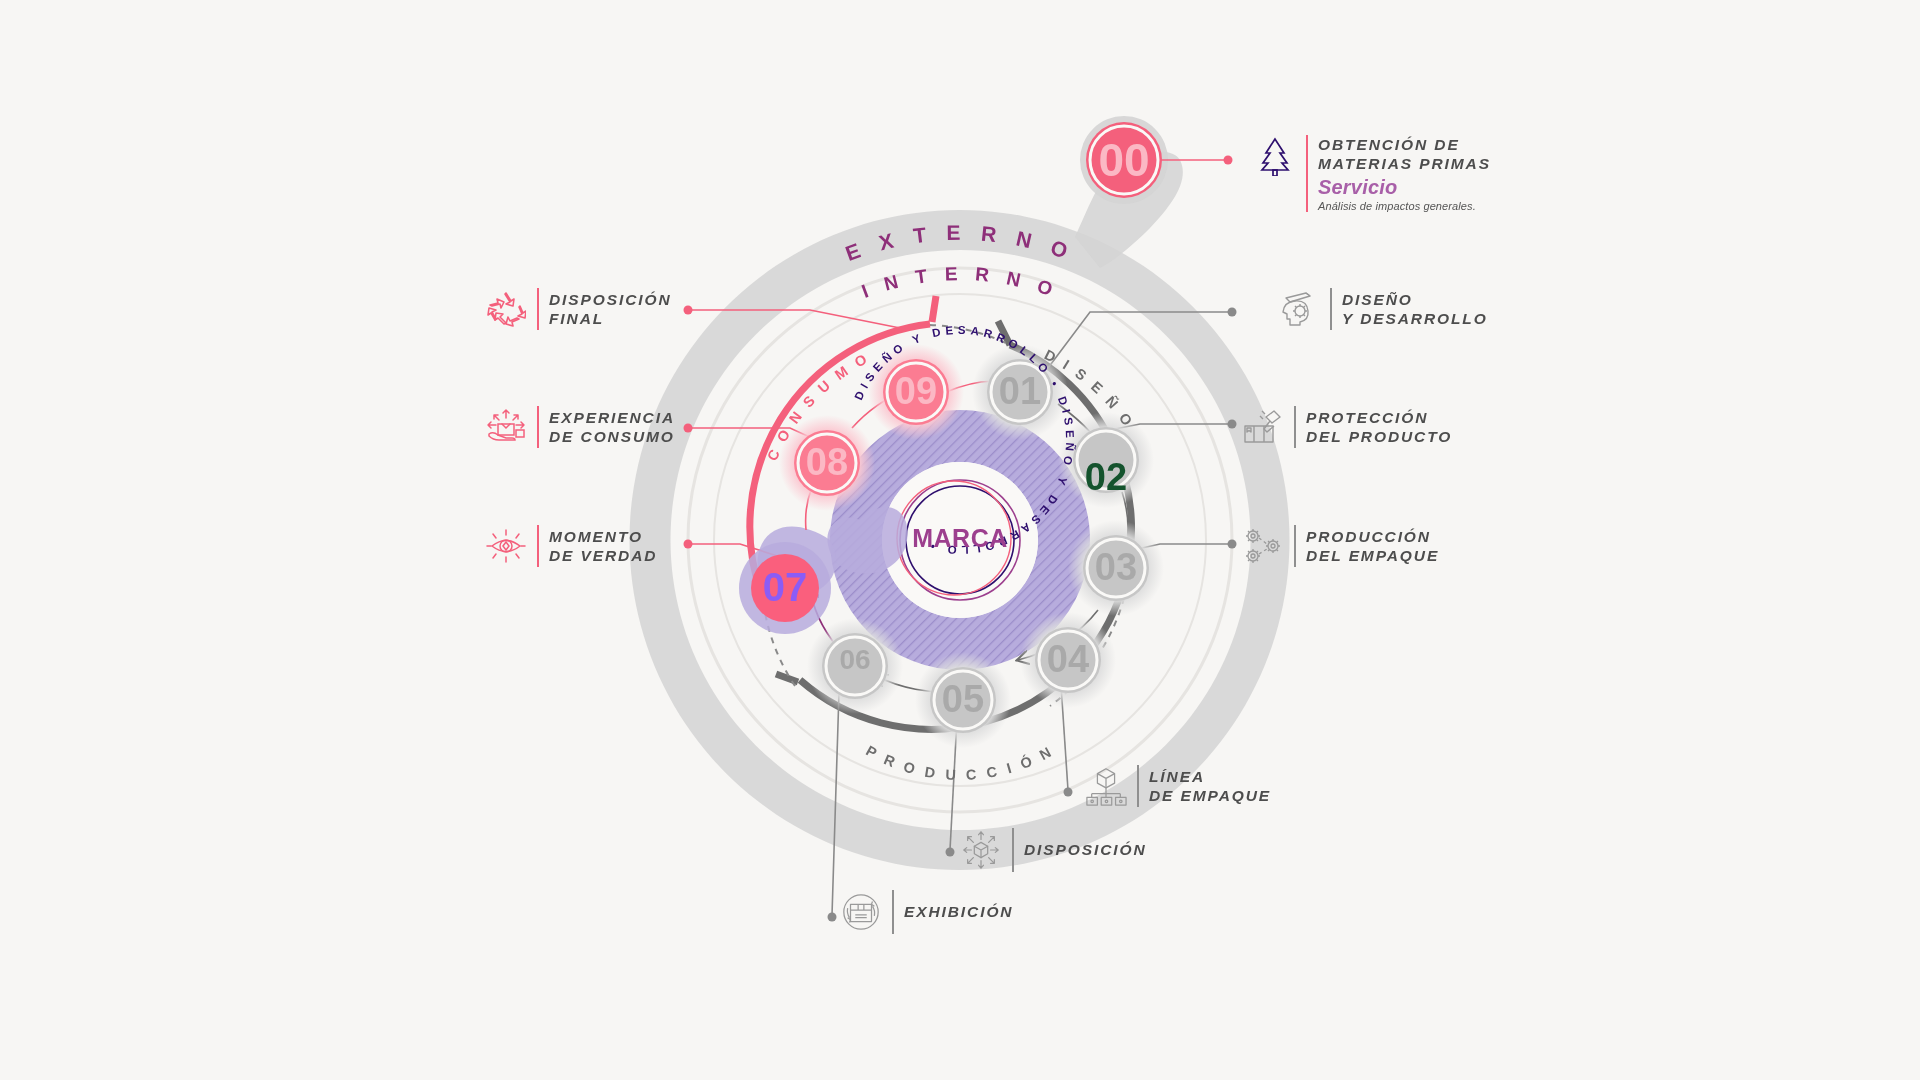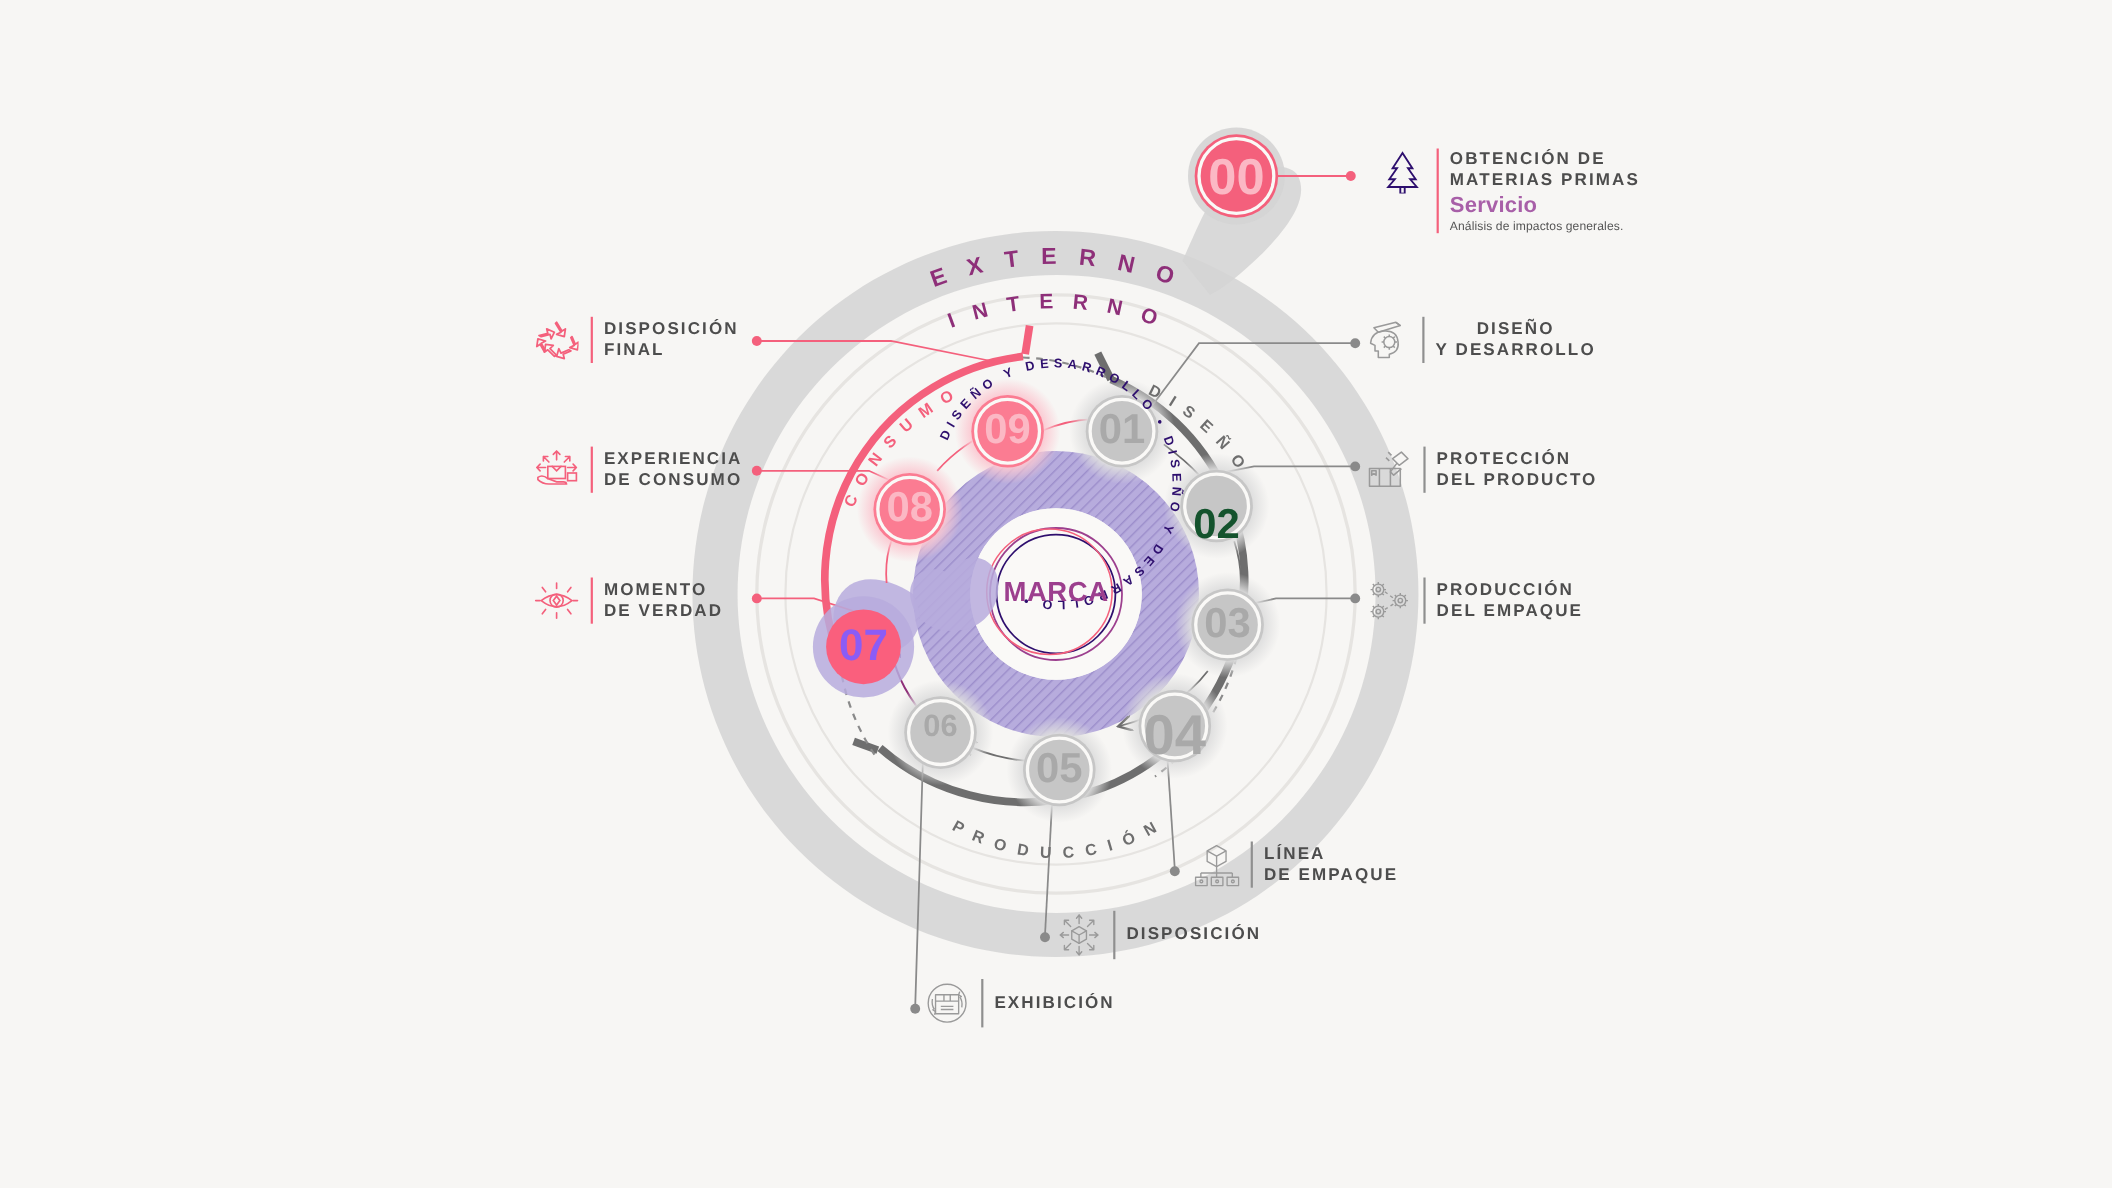--- a/index.html
+++ b/index.html
@@ -9,21 +9,21 @@
     font-family:"Liberation Sans", sans-serif;
     overflow:hidden;
     position:relative;
   }
   #stage{position:absolute;inset:0;}
   svg.layer{position:absolute;left:0;top:0;width:1920px;height:1080px;}
 
   .lbl{position:absolute;display:flex;align-items:center;gap:10px;}
   .lbl .ic{width:42px;height:42px;flex:0 0 42px;display:flex;align-items:center;justify-content:center;}
   .lbl .bar{width:2px;align-self:stretch;min-height:38px;}
-  .lbl .txt{display:flex;flex-direction:column;justify-content:center;}
+  .lbl .txt{display:flex;flex-direction:column;justify-content:center;font-style:italic;}
   .lbl .t1{
     font-size:15.5px;font-weight:bold;letter-spacing:1.9px;
     color:#4d4d4d;line-height:1.24;white-space:nowrap;
   }
   .lbl.pink .bar{background:#f4607c;}
   .lbl.gray .bar{background:#8f8f8f;}
   .lbl.red-accent .bar{background:#f4607c;}
 
   .sub-serv{font-size:20px;font-weight:bold;color:#a85fa8;letter-spacing:.2px;margin-top:3px;}
   .sub-desc{font-size:11px;color:#555;letter-spacing:.1px;margin-top:1px;}
@@ -263,21 +263,21 @@
       <textPath href="#pRing" startOffset="6%">DISEÑO Y DESARROLLO  •  DISEÑO Y DESARROLLO  •  </textPath>
     </text>
   </svg>
 
   <div class="node-num" style="left:1084px;top:133px;width:80px;font-size:46px;color:#fbb8c4;">00</div>
   <div class="node-num" style="left:881px;top:370px;width:70px;font-size:38px;color:#fbb8c4;">09</div>
   <div class="node-num" style="left:792px;top:441px;width:70px;font-size:38px;color:#fbb8c4;">08</div>
   <div class="node-num" style="left:749px;top:565px;width:72px;font-size:40px;color:#8b5cf6;">07</div>
   <div class="node-num" style="left:820px;top:644px;width:70px;font-size:28px;color:#a9a9a9;">06</div>
   <div class="node-num" style="left:928px;top:678px;width:70px;font-size:38px;color:#a9a9a9;">05</div>
-  <div class="node-num" style="left:1033px;top:638px;width:70px;font-size:51px;color:#a9a9a9;">04</div>
+  <div class="node-num" style="left:1033px;top:638px;width:70px;font-size:38px;color:#a9a9a9;">04</div>
   <div class="node-num" style="left:1081px;top:546px;width:70px;font-size:38px;color:#a9a9a9;">03</div>
   <div class="node-num" style="left:1071px;top:456px;width:70px;font-size:38px;color:#14532d;">02</div>
   <div class="node-num" style="left:985px;top:370px;width:70px;font-size:38px;color:#a9a9a9;">01</div>
 
   <div style="position:absolute;left:860px;top:524px;width:200px;text-align:center;
               font-size:25px;font-weight:bold;color:#9c3f8e;letter-spacing:.5px;">MARCA</div>
 
   <div class="lbl red-accent" style="left:1254px;top:135px;align-items:flex-start;">
     <div class="ic">
       <svg width="34" height="40" viewBox="0 0 34 40" fill="none" stroke="#2e0f6e" stroke-width="1.7">
@@ -342,21 +342,21 @@
         <path d="M21 4 v5 M21 31 v5 M8 8 l3 4 M34 8 l-3 4 M8 32 l3 -4 M34 32 l-3 -4 M2 20 h4 M36 20 h4"></path>
       </svg>
     </div>
     <div class="bar"></div>
     <div class="txt">
       <div class="t1">MOMENTO</div>
       <div class="t1">DE VERDAD</div>
     </div>
   </div>
 
-  <div class="lbl gray" style="left:1241px;top:288px;text-align:center;">
+  <div class="lbl gray" style="left:1278px;top:288px;">
     <div class="ic">
       <svg width="42" height="40" viewBox="0 0 42 40" fill="none" stroke="#9a9a9a" stroke-width="1.4" stroke-linejoin="round">
         <path d="M8 9 l20 -5 l4 3 l-20 6 z"></path>
         <path d="M28 4 l4 3"></path>
         <path d="M12 36 v-6 h-3 v-5 l-4 -2 q1 -10 12 -11 q12 -1 13 10 q1 9 -8 11 v3 z"></path>
         <circle cx="22" cy="22" r="5"></circle>
         <path d="M22 15 v2 M22 27 v2 M15 22 h2 M27 22 h2 M17 17 l1.5 1.5 M25.5 25.5 L27 27 M27 17 l-1.5 1.5 M18.5 25.5 L17 27"></path>
       </svg>
     </div>
     <div class="bar"></div>

